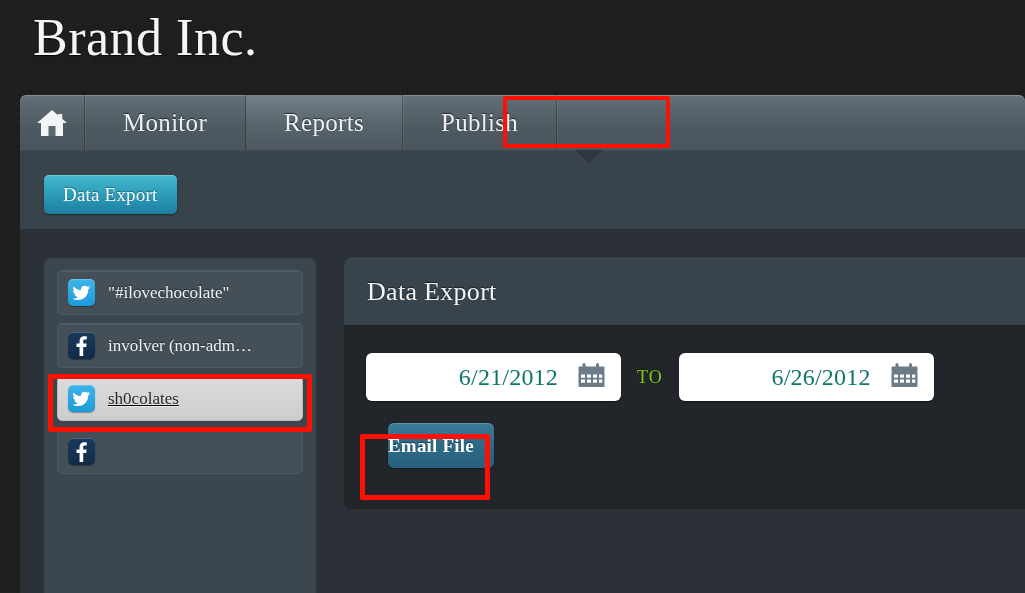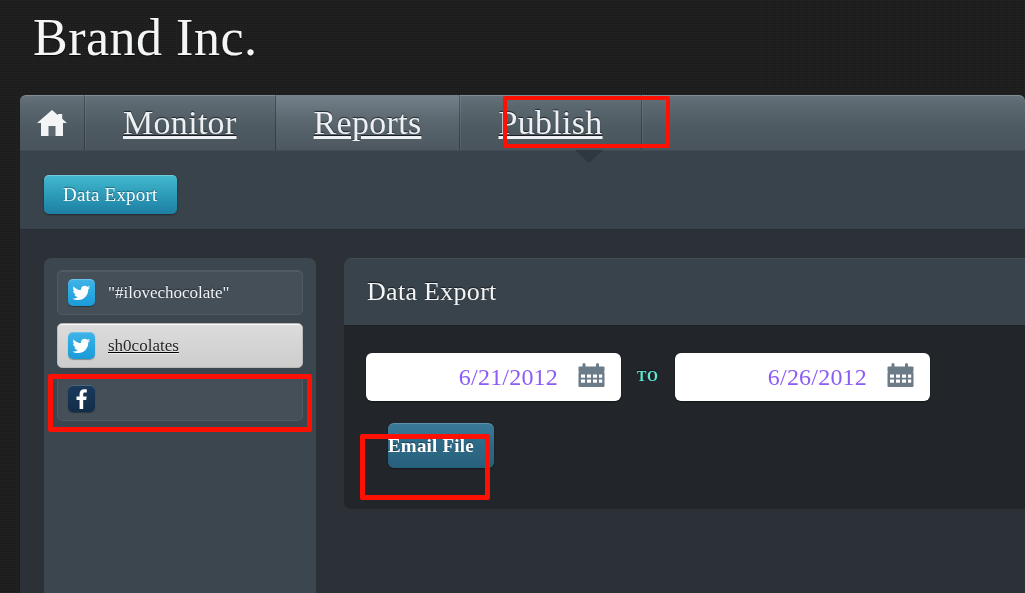--- a/index.html
+++ b/index.html
@@ -62,27 +62,26 @@
   }
   .home-ico { display:block; }
   .nav-tab {
     position: relative;
     display: flex;
     align-items: center;
     justify-content: center;
     min-width: 150px;
     padding: 0 38px;
     color: #eef1f3;
-    font-size: 34px;
+    font-size: 25px;
     letter-spacing: .3px;
     text-shadow: 0 -1px 1px rgba(0,0,0,.65);
     border-right: 1px solid rgba(0,0,0,.28);
     box-shadow: 1px 0 0 rgba(255,255,255,.07);
     white-space: nowrap;
-    text-decoration: underline;
   }
   .nav-tab.active {
     background: linear-gradient(to bottom, #75818a 0%, #5c6870 45%, #4c575f 100%);
   }
   .nav-fill {
     flex: 1;
     border-right: 0;
     box-shadow: none;
   }
   .nav-highlight {
@@ -233,30 +232,30 @@
     border-radius: 6px;
     display: flex;
     align-items: center;
     justify-content: flex-end;
     padding-right: 16px;
     box-shadow: 0 1px 2px rgba(0,0,0,.45);
     cursor: pointer;
   }
   .df-value {
     font-size: 24px;
-    color: #8b5cf6;
+    color: #0f766e;
     letter-spacing: .2px;
     margin-right: 20px;
     font-family: "Liberation Serif", "DejaVu Serif", serif;
     text-align: center;
   }
   .to-sep {
-    font-size: 14px;
-    font-weight: bold;
-    color: #5eead4;
+    font-size: 18px;
+    font-weight: normal;
+    color: #84cc16;
     margin: 0 16px;
     letter-spacing: 1px;
     text-shadow: 0 -1px 1px rgba(0,0,0,.5);
   }
 
   .btn-emailfile {
     margin-top: 22px;
     margin-left: 22px;
     width: 106px; height: 45px;
     border-radius: 6px;
@@ -327,20 +326,28 @@
 
     <div class="side-item">
       <span class="si-icon twitter">
         <svg width="19" height="16" viewBox="0 0 22 18" aria-hidden="true">
           <path d="M21 2.4c-.8.35-1.6.58-2.5.7.9-.55 1.6-1.4 1.9-2.4-.85.5-1.8.87-2.8 1.07C16.8 1 15.7.5 14.5.5c-2.3 0-4.2 1.9-4.2 4.2 0 .33.04.65.1.96C6.95 5.5 3.9 3.85 1.85 1.35c-.36.62-.56 1.35-.56 2.12 0 1.46.74 2.75 1.87 3.5-.69-.02-1.34-.21-1.9-.53v.05c0 2.04 1.45 3.74 3.37 4.13-.35.1-.72.15-1.1.15-.27 0-.53-.03-.79-.08.54 1.67 2.08 2.88 3.92 2.92-1.44 1.13-3.25 1.8-5.2 1.8-.34 0-.67-.02-1-.06 1.86 1.19 4.06 1.88 6.43 1.88 7.72 0 11.94-6.4 11.94-11.95l-.01-.54c.82-.6 1.53-1.33 2.1-2.17z" fill="#ffffff"></path>
         </svg>
       </span>
       <span class="si-label">"#ilovechocolate"</span>
     </div>
 
+    <div class="side-item">
+      <span class="si-icon facebook">
+        <svg width="11" height="20" viewBox="0 0 11 20" aria-hidden="true">
+          <path d="M7.2 20V11h3l.45-3.5H7.2V5.3c0-1 .28-1.7 1.73-1.7h1.85V.5C10.46.45 9.36.34 8.08.34 5.4.34 3.56 1.97 3.56 4.97V7.5H.5V11h3.06v9z" fill="#ffffff"></path>
+        </svg>
+      </span>
+      <span class="si-label">involver (non-adm…</span>
+    </div>
 
     <div class="side-item selected">
       <span class="si-icon twitter">
         <svg width="19" height="16" viewBox="0 0 22 18" aria-hidden="true">
           <path d="M21 2.4c-.8.35-1.6.58-2.5.7.9-.55 1.6-1.4 1.9-2.4-.85.5-1.8.87-2.8 1.07C16.8 1 15.7.5 14.5.5c-2.3 0-4.2 1.9-4.2 4.2 0 .33.04.65.1.96C6.95 5.5 3.9 3.85 1.85 1.35c-.36.62-.56 1.35-.56 2.12 0 1.46.74 2.75 1.87 3.5-.69-.02-1.34-.21-1.9-.53v.05c0 2.04 1.45 3.74 3.37 4.13-.35.1-.72.15-1.1.15-.27 0-.53-.03-.79-.08.54 1.67 2.08 2.88 3.92 2.92-1.44 1.13-3.25 1.8-5.2 1.8-.34 0-.67-.02-1-.06 1.86 1.19 4.06 1.88 6.43 1.88 7.72 0 11.94-6.4 11.94-11.95l-.01-.54c.82-.6 1.53-1.33 2.1-2.17z" fill="#ffffff"></path>
         </svg>
       </span>
       <span class="si-label">sh0colates</span>
     </div>
 

